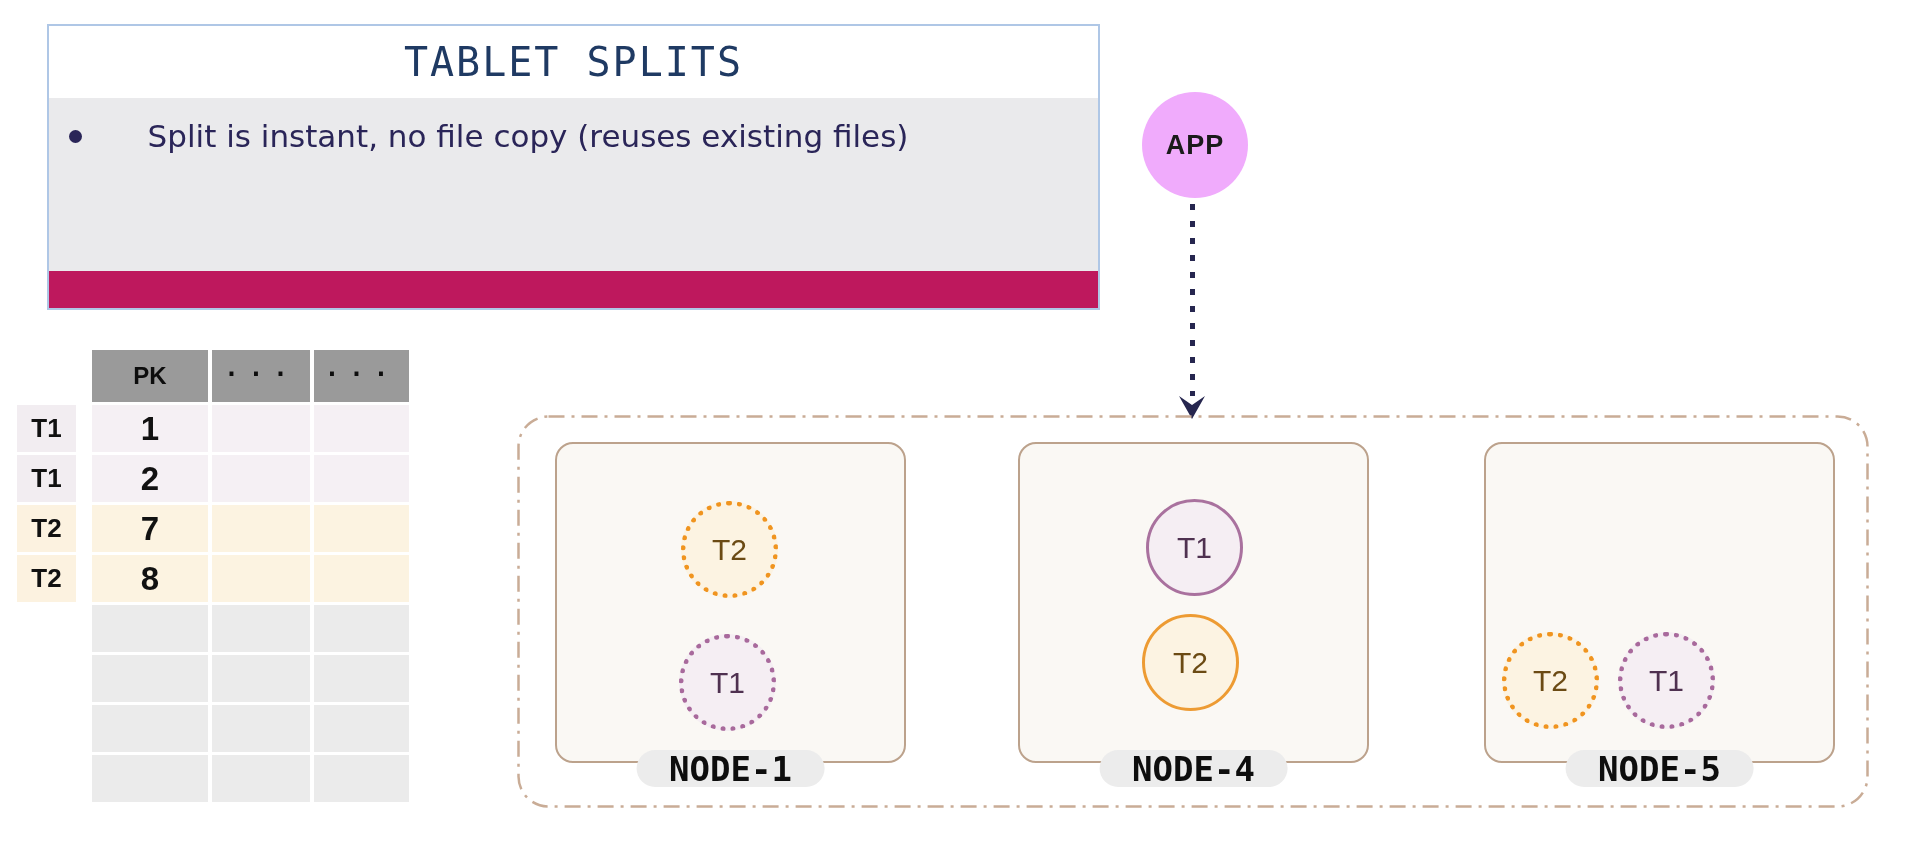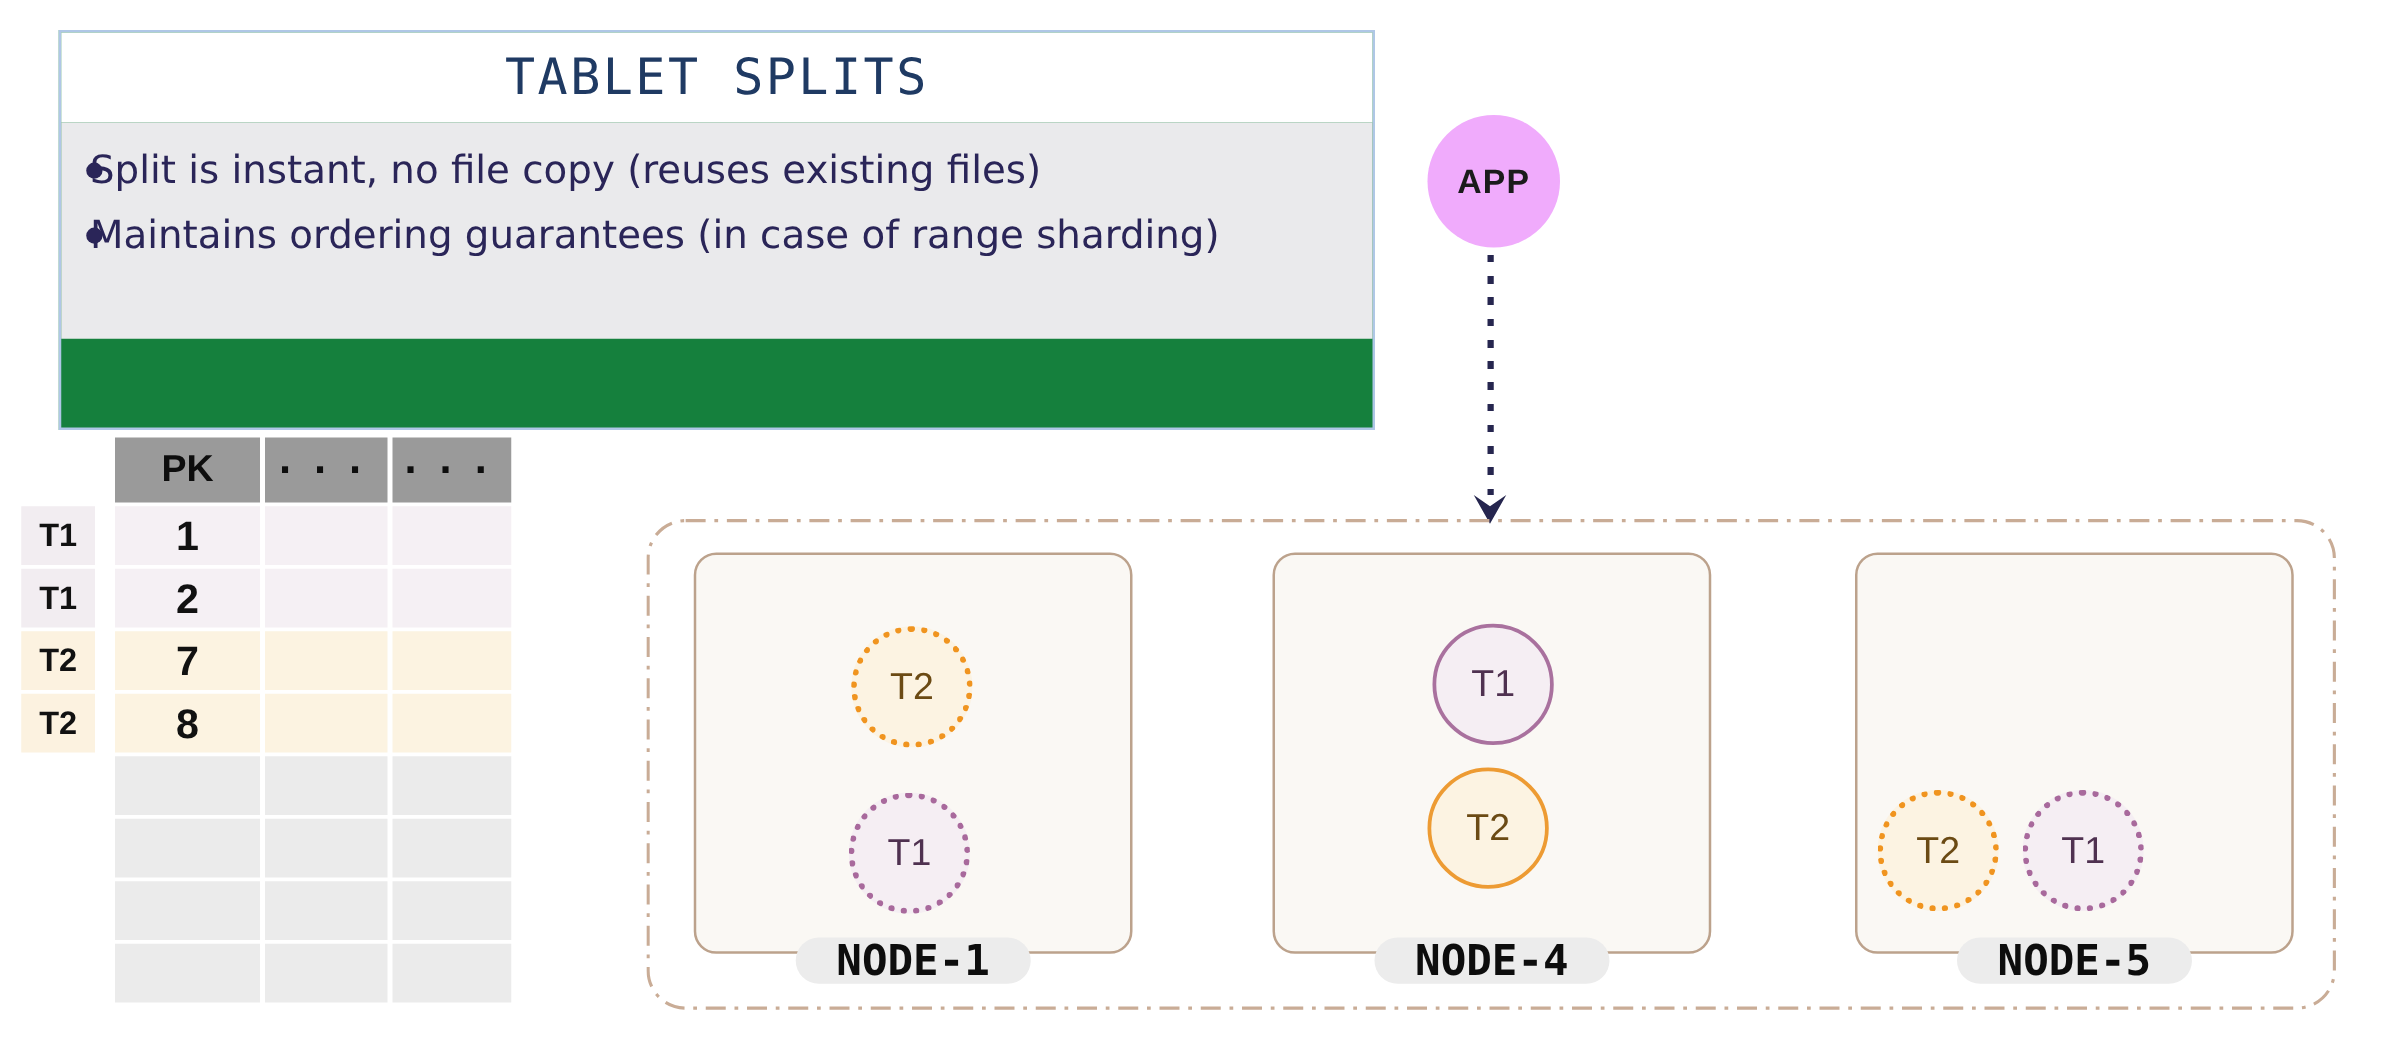--- a/index.html
+++ b/index.html
@@ -4,22 +4,22 @@
 <style>
   * { margin:0; padding:0; box-sizing:border-box; }
   html,body { background:#ffffff; }
   .canvas {
     position:relative; width:1911px; height:846px; background:#ffffff;
     font-family:"Liberation Sans", sans-serif; overflow:hidden;
   }
 
   
   .info-panel {
-    position:absolute; left:47px; top:24px; width:1053px; height:320px;
-    border:2px solid #AFC7E6; background:#15803d;
+    position:absolute; left:47px; top:24px; width:1053px; height:286px;
+    border:2px solid #AFC7E6; background:#be185d;text-align:center;
   }
   .info-header {
     height:72px; display:flex; align-items:center; justify-content:center; background:#ffffff;
   }
   .info-title {
     font-family:"DejaVu Sans Mono", monospace; font-weight:500; font-size:40px;
     letter-spacing:2px; color:#1F3A63;
   }
   .info-body {
     height:173px; background:#EAEAEC; list-style:none; padding:12px 0 0 0;
@@ -56,21 +56,21 @@
   }
   .lbl.t1 { background:#F2EDF1; }
   .lbl.t2 { background:#FCF2E0; }
 
   .pk-table {
     position:absolute; left:92px; top:350px;
     display:grid; grid-template-columns:116px 98px 95px;
     grid-template-rows:52px repeat(8,47px); gap:3px 4px;
   }
   .pk-table .cell { display:flex; align-items:center; justify-content:center; }
-  .hdr { background:#9A9A9A; font-weight:bold; font-size:30px; color:#0d0d0d; }
+  .hdr { background:#9A9A9A; font-weight:bold; font-size:24px; color:#0d0d0d; }
   .hdr.dots span {
     font-family:"DejaVu Sans Mono", monospace; letter-spacing:10px; transform:translateY(-8px);
   }
   .row-t1 { background:#F5F0F4; }
   .row-t2 { background:#FCF3E1; }
   .row-empty { background:#EBEBEB; }
   .pkval { font-weight:bold; font-size:33px; color:#111; }
 
   
   .cluster-border { position:absolute; left:517px; top:415px; }
@@ -99,21 +99,20 @@
 <body>
 
 <div class="canvas">
 
   <section class="info-panel">
     <div class="info-header">
       <span class="info-title">TABLET SPLITS</span>
     </div>
     <ul class="info-body">
       <li>Split is instant, no file copy (reuses existing files)</li>
-      <li>Maintains ordering guarantees (in case of range sharding)</li>
     </ul>
   </section>
 
   <div class="app-circle">
     <span>APP</span>
   </div>
   <div class="arrow-line"></div>
   <svg class="arrow-head" width="28" height="26">
     <path d="M1,1 L14,24 L27,1 L14,10 Z" fill="#26264F"></path>
   </svg>

